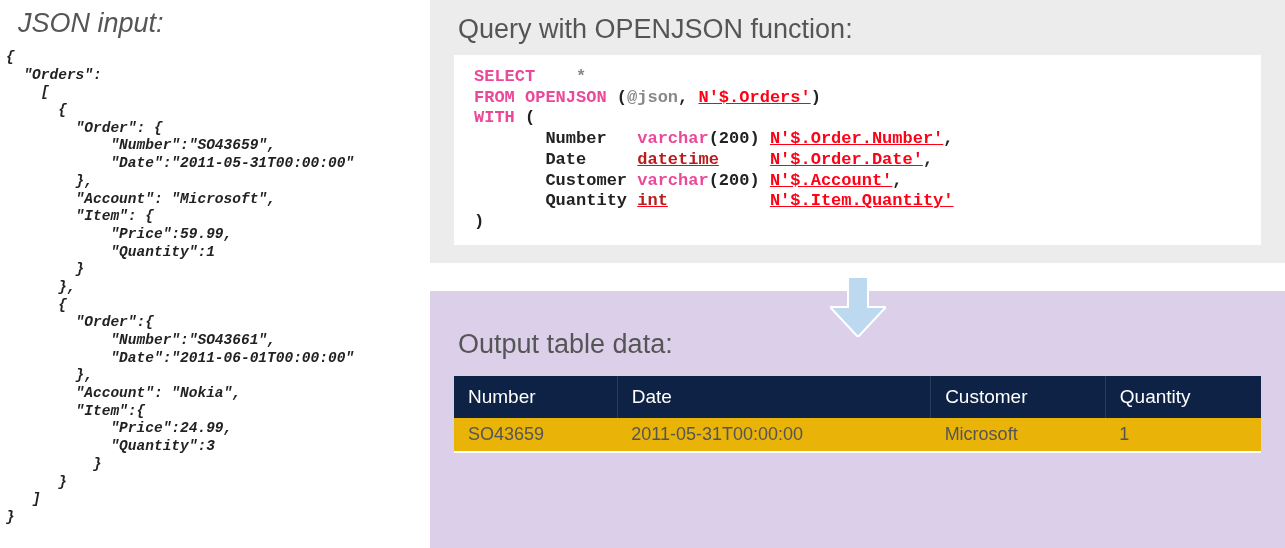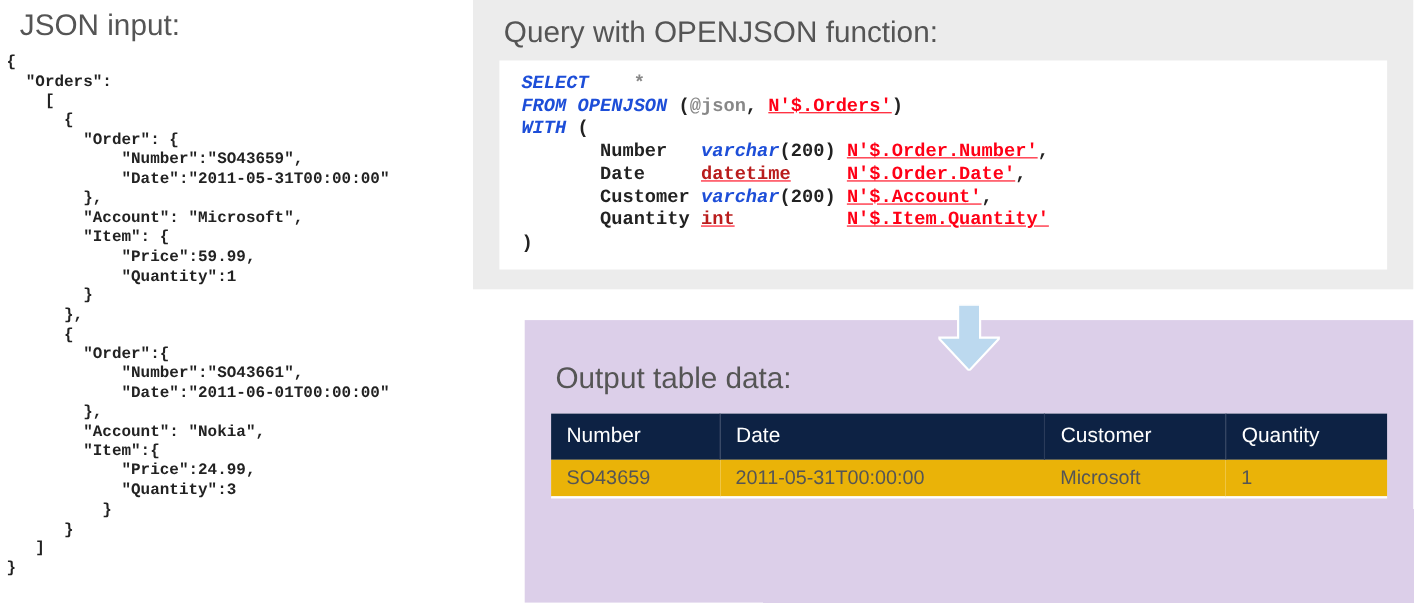--- a/index.html
+++ b/index.html
@@ -7,20 +7,21 @@
     width: 1285px;
     height: 548px;
     font-family: "Segoe UI", Arial, sans-serif;
     display: flex;
     background: #fff;
   }
   .left-pane {
     width: 430px;
     padding: 8px 0 17px 4px;
     background: #fff;
+    font-style: italic;
   }
   .right-pane {
     flex: 1;
     display: flex;
     flex-direction: column;
     gap: 28px;
   }
   .section-heading {
     font-size: 27px;
     font-weight: 400;
@@ -44,30 +45,29 @@
   .code-box {
     background: #fff;
     padding: 12px 20px 12px 20px;
     font-family: Consolas, "Courier New", monospace;
     font-size: 17px;
     line-height: 1.22;
     white-space: pre;
     color: #222;
     font-weight: bold;
   }
-  .kw-blue { color: #1d4ed8; font-style: italic; }
+  .kw-blue { color: #ec4899; }
   .kw-red { color: #ff0016; text-decoration: underline; }
   .kw-red-ul { color: #ff0016; text-decoration: underline; text-decoration-color: #ff0016; }
   .kw-type { color: #b91c1c; text-decoration: underline; text-decoration-color: #ff0016; }
   .var { color: #888; }
   .output-pane {
     background: #dccfe9;
     padding: 0 24px 24px 24px;
     flex: 1;
-    margin-left: 47px;
   }
   .output-pane .section-heading {
     margin: 4px 0 16px 4px;
   }
   .result-table {
     width: 100%;
     border-collapse: collapse;
     background: #fff;
     font-size: 18px;
     color: #333;

